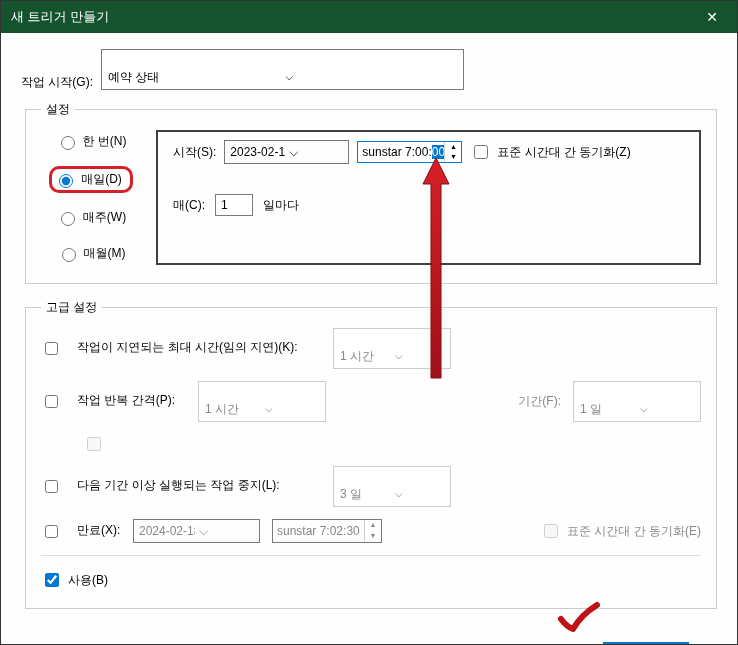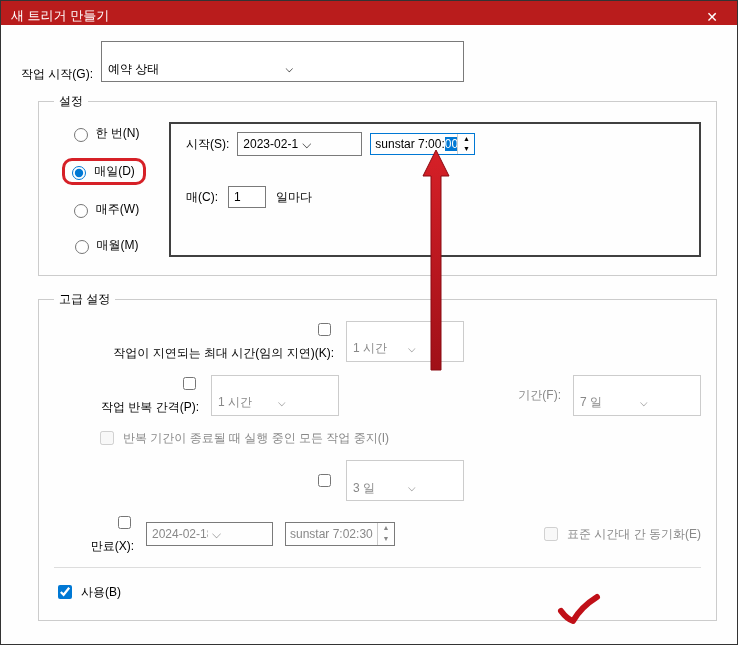--- a/index.html
+++ b/index.html
@@ -15,25 +15,25 @@
     .window {
       width: 738px;
       height: 645px;
       background: #ffffff;
       border: 1px solid #333;
       box-sizing: border-box;
       display: flex;
       flex-direction: column;
     }
     .titlebar {
-      background: #b91c1c;
+      background: #14532d;
       color: #ffffff;
-      height: 24px;
-      display: flex;
-      align-items: flex-end;
+      height: 32px;
+      display: flex;
+      align-items: center;
       padding: 0 10px;
       font-size: 13px;
     }
     .titlebar-text {
       flex: 1;
     }
     .close-btn {
       width: 30px;
       text-align: center;
       font-size: 14px;
@@ -67,21 +67,21 @@
     select:disabled, input:disabled {
       background: #f5f5f5;
       color: #888;
     }
     .wide-select {
       flex: 1;
       max-width: 355px;
     }
     fieldset {
       border: 1px solid #ccc;
-      margin: 10px 0 15px 17px;
+      margin: 10px 0 15px 4px;
       padding: 12px 15px 18px 15px;
     }
     legend {
       padding: 0 5px;
     }
     .settings-body {
       display: flex;
       gap: 15px;
     }
     .radio-group {
@@ -193,23 +193,22 @@
     }
     .adv-row {
       display: flex;
       align-items: center;
       gap: 12px;
       margin-bottom: 12px;
     }
     .adv-label {
       min-width: 280px;
       display: flex;
-      align-items: flex-end;
-      gap: 6px;
-      flex-direction: column;
+      align-items: flex-start;
+      gap: 16px;
     }
     .combo {
       display: inline-flex;
       align-items: center;
       border: 1px solid #7a7a7a;
       height: 24px;
       padding: 15px 0 0 6px;
       min-width: 110px;
       background: #fff;
     }
@@ -332,20 +331,24 @@
               <span>2023-02-18 토요</span>
               <span class="chev">⌵</span>
             </div>
             <div class="time-spinner">
               <div class="time-text"><span>sunstar  7:00:</span><span class="sel">00</span></div>
               <div class="spinner-buttons">
                 <div>▲</div>
                 <div>▼</div>
               </div>
             </div>
+            <label class="checkbox-item">
+              <input type="checkbox" style="">
+              <span>표준 시간대 간 동기화(Z)</span>
+            </label>
           </div>
 
           <div class="every-row">
             <span>매(C):</span>
             <input class="num-input" type="text" value="1" style="">
             <span>일마다</span>
           </div>
         </div>
       </div>
     </fieldset>
@@ -369,35 +372,35 @@
           <input type="checkbox" style="">
           <span>작업 반복 간격(P):</span>
         </div>
         <div class="combo disabled" style="min-width:120px;">
           <span>1 시간</span>
           <span class="chev">⌵</span>
         </div>
         <span style="flex:1"></span>
         <span class="disabled-text">기간(F):</span>
         <div class="combo disabled" style="min-width:120px;">
-          <span>7 일</span>
+          <span>1 일</span>
           <span class="chev">⌵</span>
         </div>
       </div>
 
       <div class="adv-row indent">
         <label class="checkbox-item disabled-text">
           <input type="checkbox" disabled="" style="">
-          <span>반복 기간이 종료될 때 실행 중인 모든 작업 중지(I)</span>
         </label>
       </div>
 
       <div class="adv-row">
         <div class="adv-label">
           <input type="checkbox" style="">
+          <span>다음 기간 이상 실행되는 작업 중지(L):</span>
         </div>
         <div class="combo disabled">
           <span>3 일</span>
           <span class="chev">⌵</span>
         </div>
       </div>
 
       <div class="adv-row">
         <div class="adv-label" style="min-width:80px;">
           <input type="checkbox" style="">

